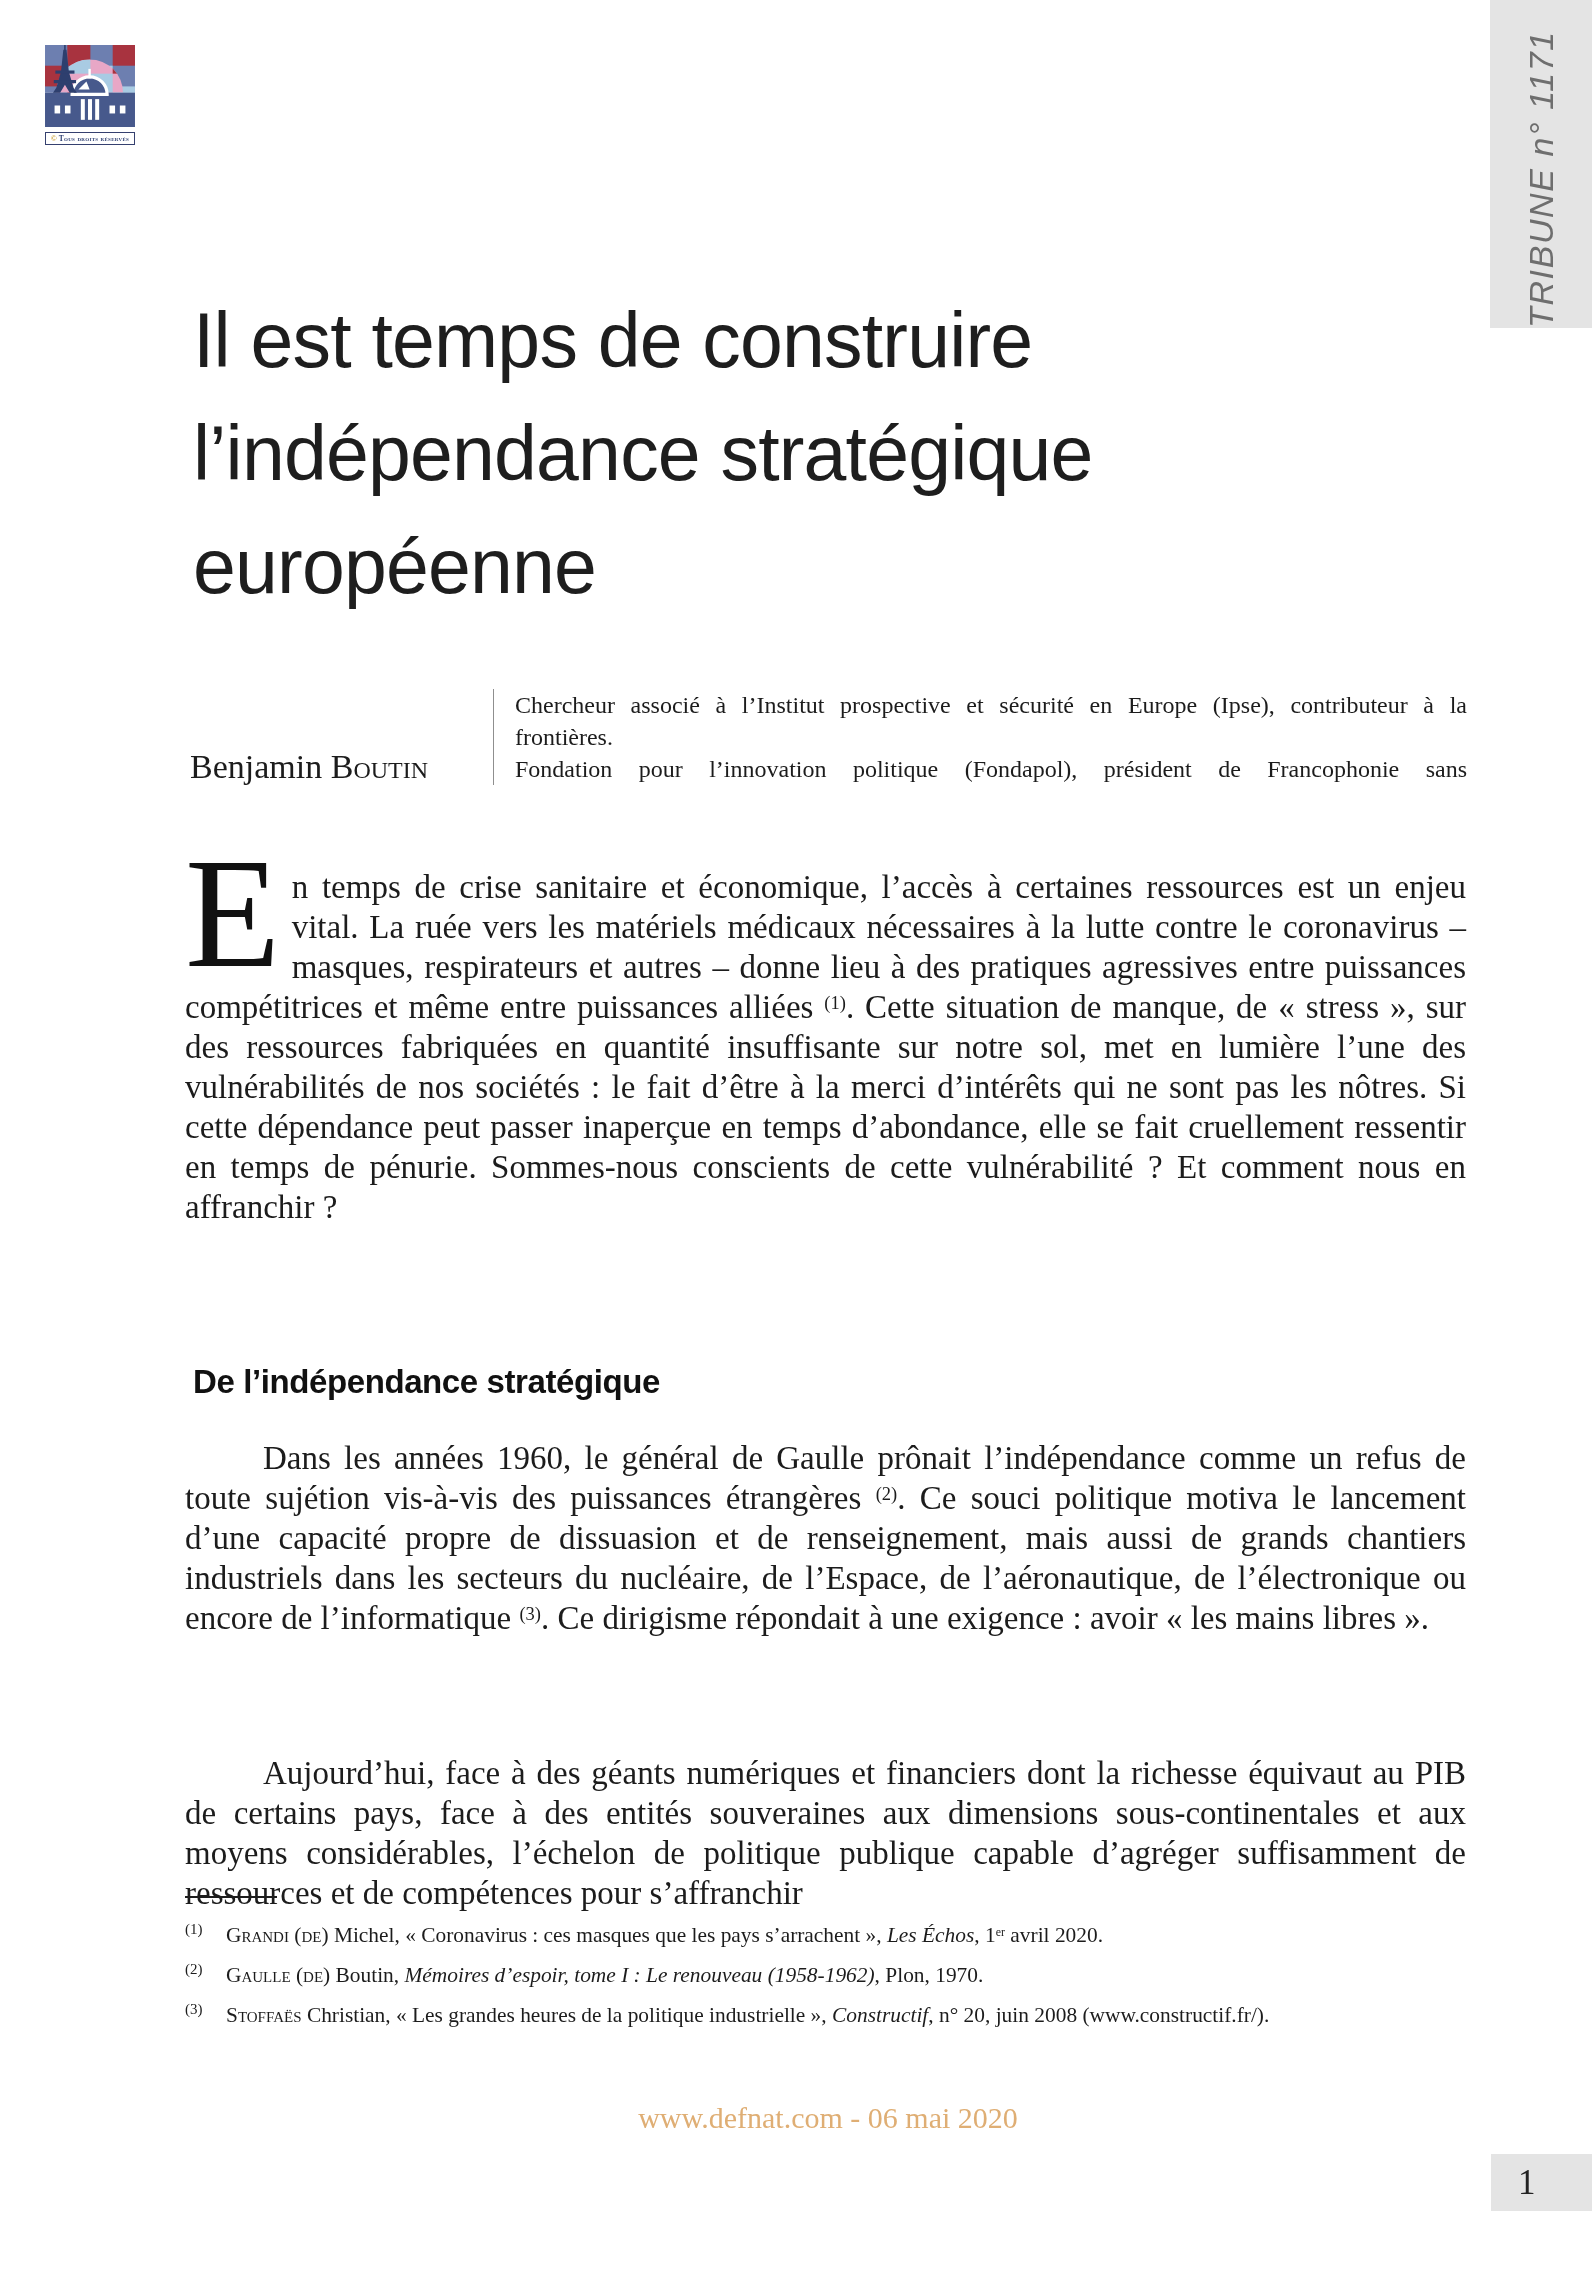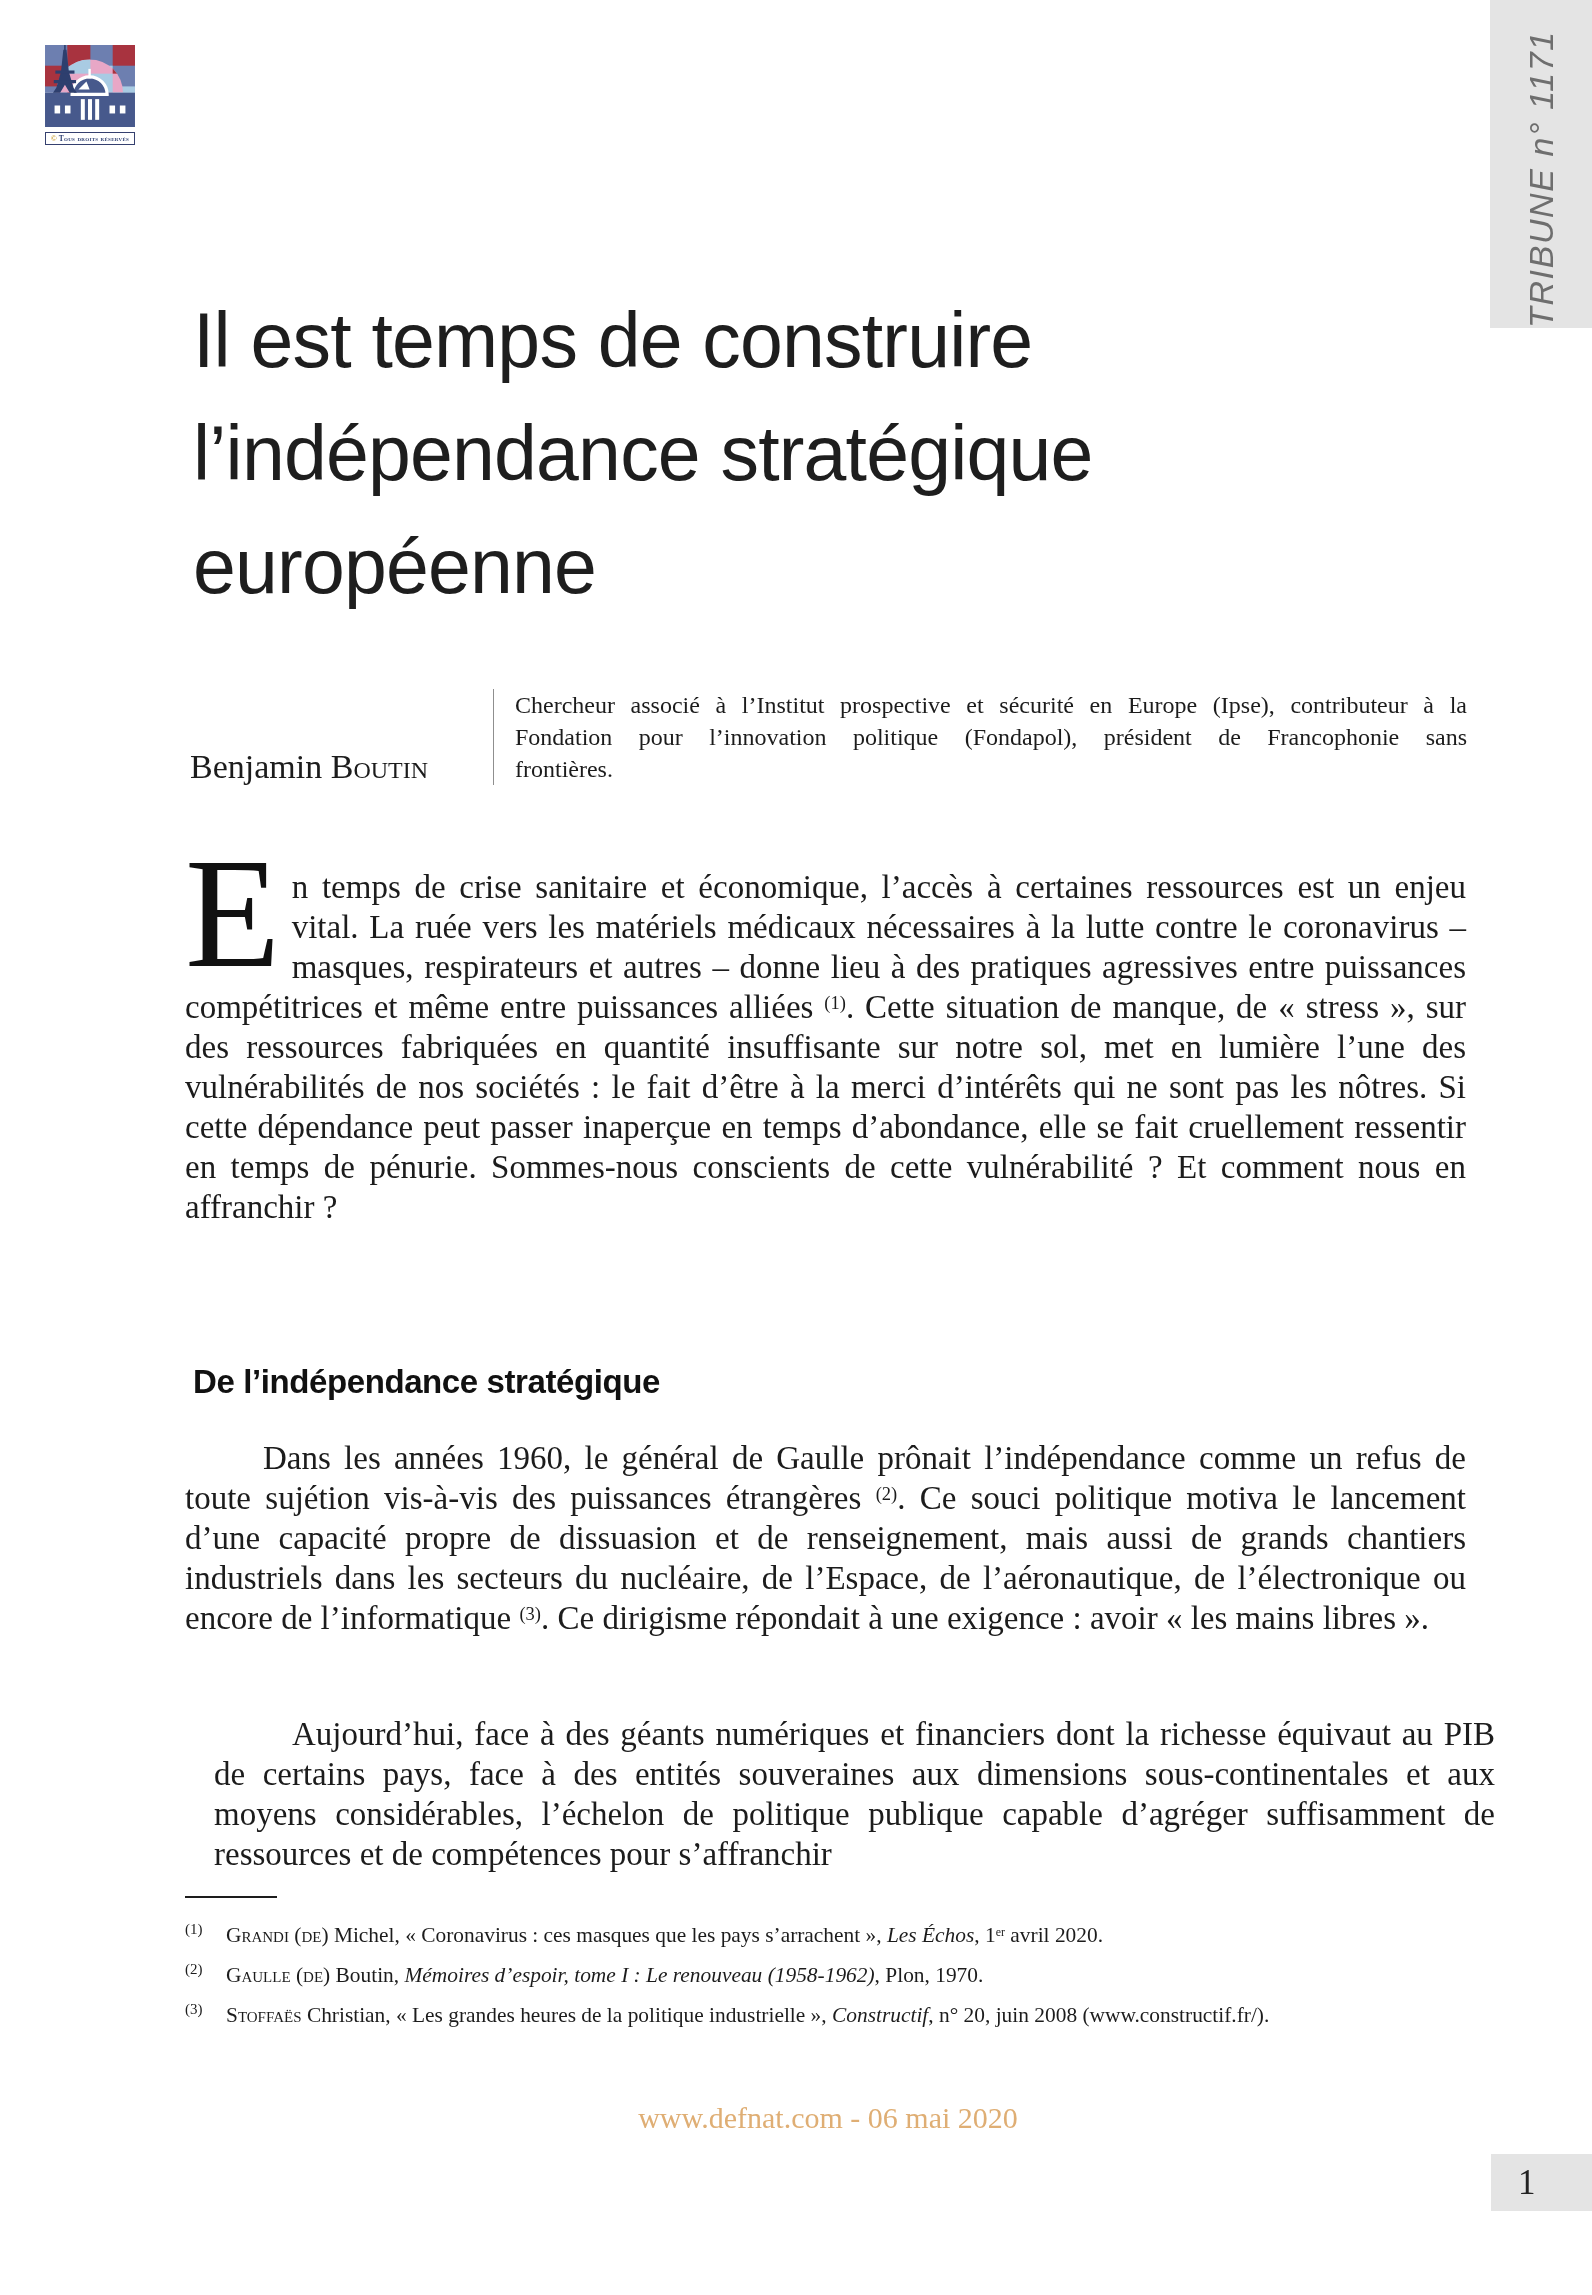--- a/index.html
+++ b/index.html
@@ -61,21 +61,21 @@
   .bio-line{text-align:justify;text-align-last:justify;}
   .bio-line.last{text-align:left;text-align-last:left;}
 
   
   .bodypar{
     position:absolute;left:185px;width:1281px;
     font-size:33px;line-height:40px;text-align:justify;
   }
   .lead{top:867px;}
   .p2{top:1438px;text-indent:78px;}
-  .p3{top:1714px;text-indent:78px;margin-left:29px;}
+  .p3{top:1753px;text-indent:78px;}
   .dropcap{
     float:left;width:94px;height:119px;
     font-size:156px;line-height:94px;margin-right:12.7px;
     color:#111;
   }
   sup{font-size:.56em;line-height:0;position:relative;top:-.5em;vertical-align:baseline;text-align:center;}
   .seg-smallcaps{font-variant:small-caps;}
   .seg-italic{font-style:italic;}
 
   
@@ -170,22 +170,22 @@
   </h1>
 
   <div class="author-row">
     <div class="author-name">
       <span>Benjamin</span>
       <span class="last">Boutin</span>
     </div>
     <div class="author-divider"></div>
     <div class="author-bio">
       <div class="bio-line">Chercheur associé à l’Institut prospective et sécurité en Europe (Ipse), contributeur à la</div>
+      <div class="bio-line last">frontières.</div>
       <div class="bio-line">Fondation pour l’innovation politique (Fondapol), président de Francophonie sans</div>
-      <div class="bio-line last">frontières.</div>
     </div>
   </div>
 
   <div class="bodypar lead">
     <span class="dropcap">E</span><span><span>n temps de crise sanitaire et économique, l’accès à certaines ressources est un enjeu vital. La ruée vers les matériels médicaux nécessaires à la lutte contre le coronavirus – masques, respirateurs et autres – donne lieu à des pratiques agressives entre puissances compétitrices et même entre puissances alliées </span><sup>(1)</sup><span>. Cette situation de manque, de «&nbsp;stress&nbsp;», sur des ressources fabriquées en quantité insuffisante sur notre sol, met en lumière l’une des vulnérabilités de nos sociétés&nbsp;: le fait d’être à la merci d’intérêts qui ne sont pas les nôtres. Si cette dépendance peut passer inaperçue en temps d’abondance, elle se fait cruellement ressentir en temps de pénurie. Sommes-nous conscients de cette vulnérabilité&nbsp;? Et comment nous en affranchir&nbsp;?</span></span>
   </div>
 
   <h2 class="section-heading" style="margin:8px;">De l’indépendance stratégique</h2>
 
   <div class="bodypar p2"><span>Dans les années 1960, le général de Gaulle prônait l’indépendance comme un refus de toute sujétion vis-à-vis des puissances étrangères </span><sup>(2)</sup><span>. Ce souci politique motiva le lancement d’une capacité propre de dissuasion et de renseignement, mais aussi de grands chantiers industriels dans les secteurs du nucléaire, de l’Espace, de l’aéronautique, de l’électronique ou encore de l’informatique </span><sup>(3)</sup><span>. Ce dirigisme répondait à une exigence&nbsp;: avoir «&nbsp;les mains libres&nbsp;».</span></div>

